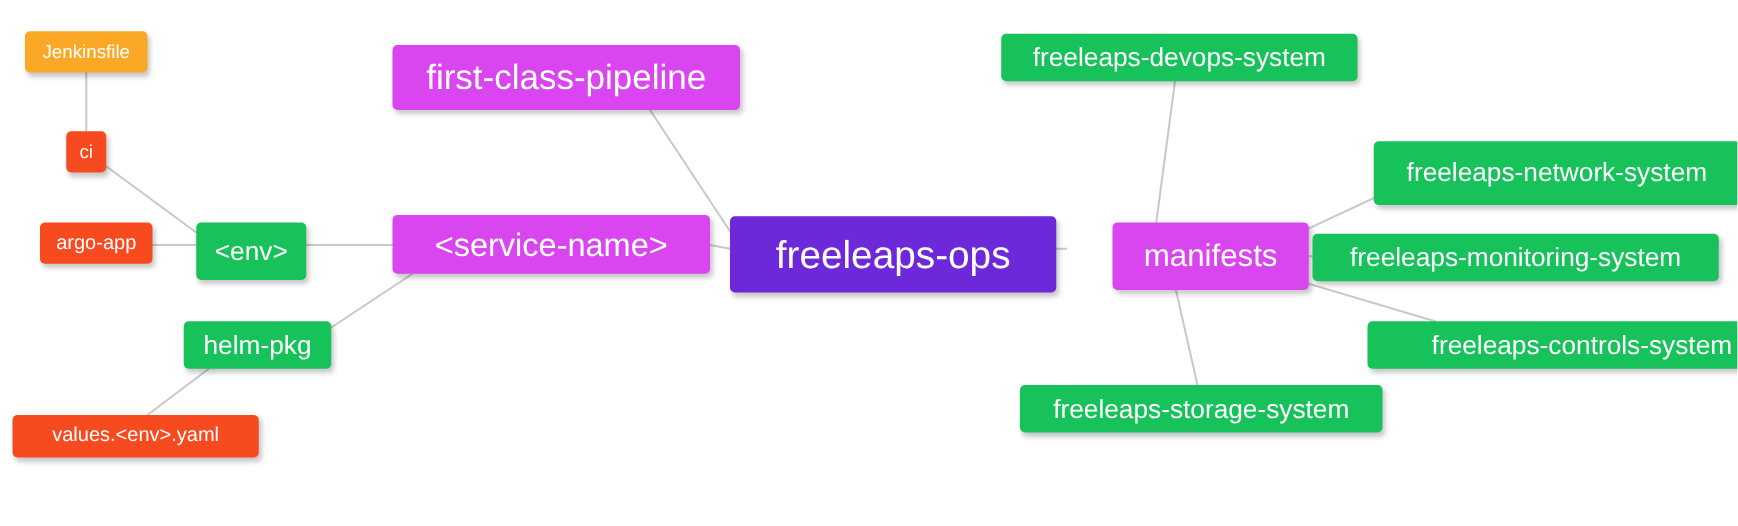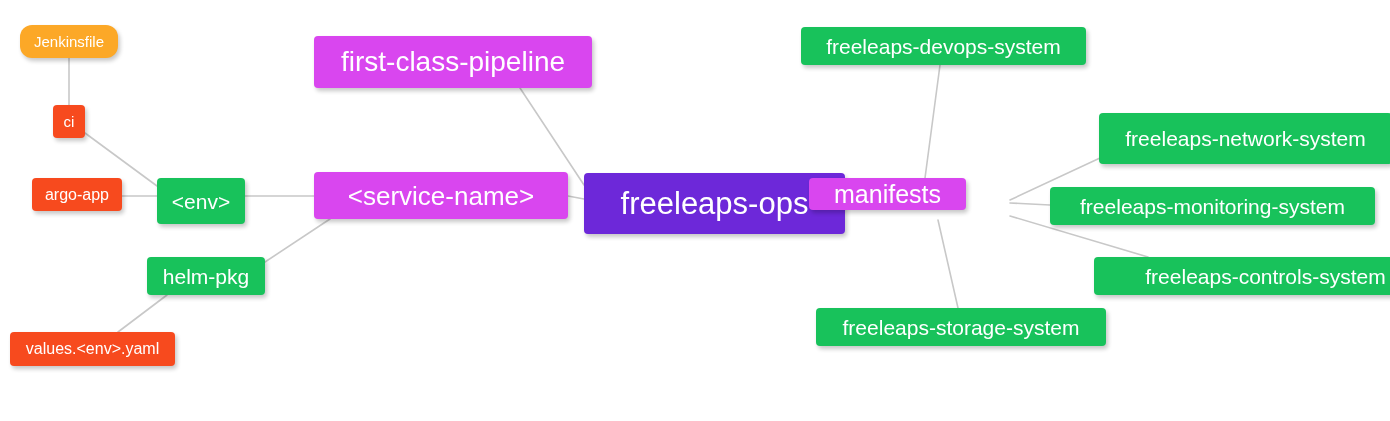--- a/index.html
+++ b/index.html
@@ -71,39 +71,39 @@
   <div id="node-layer">
       <div class="node t-root" style="left: 584px; top: 173px; width: 261px; height: 61px;">
         <span class="node-label" style="font-size: 31px;">freeleaps-ops</span>
       </div>
       <div class="node t-blue" style="left: 314px; top: 36px; width: 278px; height: 52px;">
         <span class="node-label" style="font-size: 28px;">first-class-pipeline</span>
       </div>
       <div class="node t-blue" style="left: 314px; top: 172px; width: 254px; height: 47px;">
         <span class="node-label" style="font-size: 26px;">&lt;service-name&gt;</span>
       </div>
-      <div class="node t-blue" style="left: 809px; top: 178px; width: 157px; height: 32px;">
+      <div class="node t-blue" style="left: 890px; top: 178px; width: 157px; height: 54px;">
         <span class="node-label" style="font-size: 25px;">manifests</span>
       </div>
       <div class="node t-green" style="left: 157px; top: 178px; width: 88px; height: 46px;">
         <span class="node-label" style="font-size: 21px;">&lt;env&gt;</span>
       </div>
       <div class="node t-green" style="left: 147px; top: 257px; width: 118px; height: 38px;">
         <span class="node-label" style="font-size: 21px;">helm-pkg</span>
       </div>
-      <div class="node t-orange" style="left: 20px; top: 25px; width: 98px; height: 33px; border-radius: 12px;">
+      <div class="node t-orange" style="left: 20px; top: 25px; width: 98px; height: 33px;">
         <span class="node-label" style="font-size: 15px;">Jenkinsfile</span>
       </div>
       <div class="node t-red" style="left: 53px; top: 105px; width: 32px; height: 33px;">
         <span class="node-label" style="font-size: 15px;">ci</span>
       </div>
       <div class="node t-red" style="left: 32px; top: 178px; width: 90px; height: 33px;">
         <span class="node-label" style="font-size: 16px;">argo-app</span>
       </div>
-      <div class="node t-red" style="left: 10px; top: 332px; width: 165px; height: 34px;">
+      <div class="node t-red" style="left: 10px; top: 332px; width: 197px; height: 34px;">
         <span class="node-label" style="font-size: 16px;">values.&lt;env&gt;.yaml</span>
       </div>
       <div class="node t-green" style="left: 801px; top: 27px; width: 285px; height: 38px;">
         <span class="node-label" style="font-size: 21px;">freeleaps-devops-system</span>
       </div>
       <div class="node t-green" style="left: 1099px; top: 113px; width: 293px; height: 51px;">
         <span class="node-label" style="font-size: 21px;">freeleaps-network-system</span>
       </div>
       <div class="node t-green" style="left: 1050px; top: 187px; width: 325px; height: 38px;">
         <span class="node-label" style="font-size: 21px;">freeleaps-monitoring-system</span>

